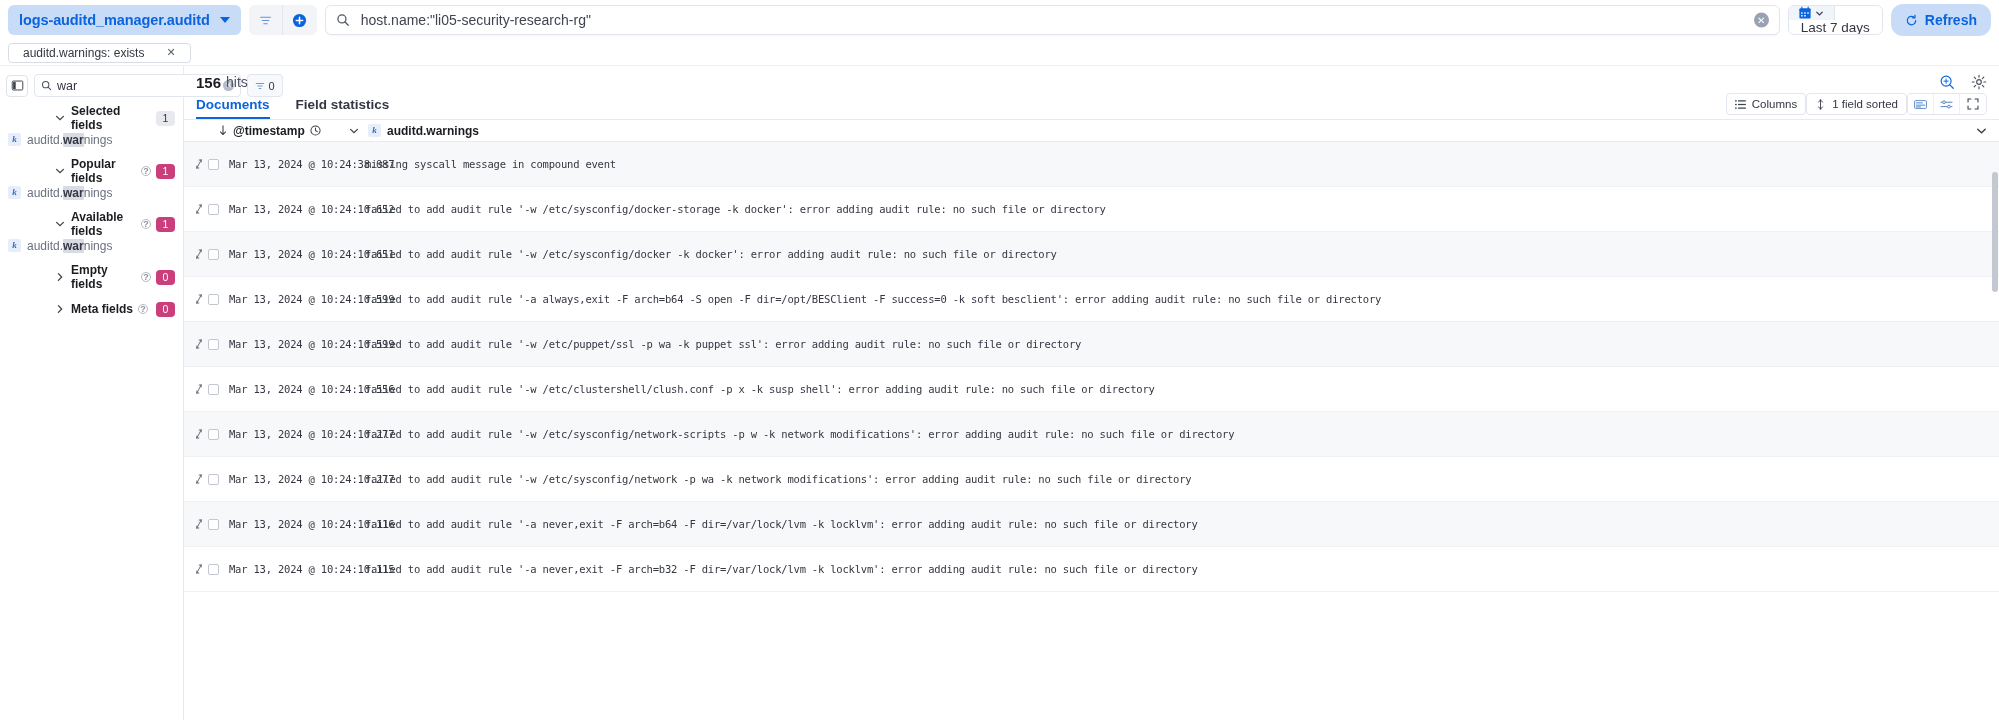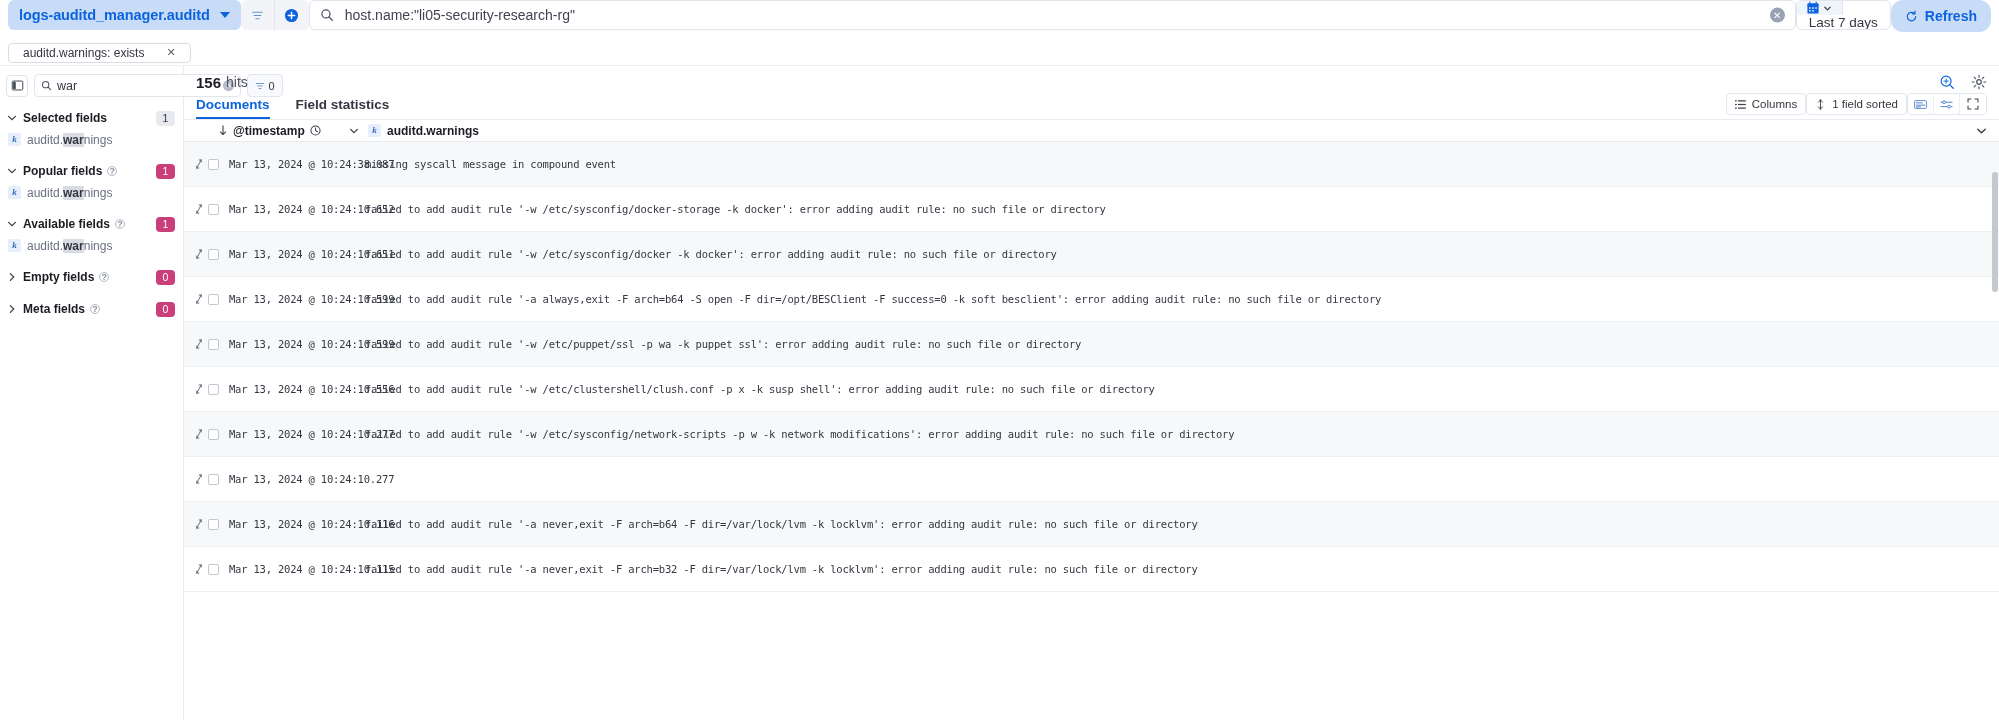--- a/index.html
+++ b/index.html
@@ -9,22 +9,22 @@
     font-family: "Liberation Sans", sans-serif;
     font-size: 14px;
     color: #343741;
     overflow: hidden;
   }
   .app { width: 1999px; height: 720px; display: flex; flex-direction: column; }
 
   
   .topbar {
     height: 40px; flex: 0 0 40px;
-    display: flex; 
-    padding: 0 8px; gap: 0;
+    display: flex; align-items: center;
+    padding: 0 8px; gap: 8px;
     background: #fff;
   }
   .ds-picker {
     height: 30px; display: flex; align-items: center; gap: 10px;
     background: #c9dcf7; color: #0b64dd;
     border-radius: 6px; padding: 0 11px;
     font-size: 14.5px; font-weight: 700; letter-spacing: -0.1px;
     white-space: nowrap;
   }
   .chev { width: 0; height: 0; border-left: 5px solid transparent;
@@ -104,21 +104,21 @@
   .sb-x { width: 11px; height: 11px; border-radius: 50%; background: #b6bdc8;
           color: #fff; font-size: 8px; line-height: 11px; text-align: center; flex: 0 0 11px; }
   .sb-filter-btn {
     width: 36px; height: 23px; border: 1px solid #e1e5ee; border-radius: 4px;
     display: flex; align-items: center; justify-content: center; gap: 3px;
     background: #f7f9fc; font-size: 11px; color: #343741; flex: 0 0 36px;
   }
   .sb-sections { flex: 1 1 auto; overflow: hidden; padding-top: 4px; }
   .sb-section-head {
     height: 22px; display: flex; align-items: center; padding: 0 8px 0 6px;
-    font-size: 12px; font-weight: 700; color: #1a1c21; gap: 5px;
+    font-size: 12px; font-weight: 700; color: #1a1c21; gap: 5px; margin-left: 48px;
   }
   .sb-section-head .caret { width: 12px; flex: 0 0 12px; display:flex; align-items:center; justify-content:center;}
   .sb-section-head .qmark { font-size: 9px; color: #8a909c; border: 1px solid #b3b9c4;
     border-radius: 50%; width: 10px; height: 10px; line-height: 9px; text-align: center; flex: 0 0 10px; }
   .sb-badge {
     margin-left: auto; min-width: 19px; height: 15px; border-radius: 4px;
     font-size: 10.5px; line-height: 15px; text-align: center; padding: 0 4px;
     color: #fff; background: #ca3f7b; font-weight: 400;
   }
   .sb-badge.gray { background: #e7e9ee; color: #343741; }
@@ -602,20 +602,21 @@
 
         <div class="row">
           <span class="expand">
               <svg width="10" height="10" viewBox="0 0 12 12">
                 <path d="M8.6 1.2L3.4 10.8" stroke="#5b6373" stroke-width="1.1" stroke-linecap="round"></path>
                 <path d="M8.6 1.2h-2.4M8.6 1.2v2.4M3.4 10.8h2.4M3.4 10.8V8.4" stroke="#5b6373" stroke-width="1.1" stroke-linecap="round" fill="none"></path>
               </svg>
             </span>
           <span class="cb"></span>
           <span class="ts">Mar 13, 2024 @ 10:24:10.277</span>
+          <span class="msg">failed to add audit rule '-w /etc/sysconfig/network -p wa -k network_modifications': error adding audit rule: no such file or directory</span>
         </div>
 
         <div class="row alt">
           <span class="expand">
               <svg width="10" height="10" viewBox="0 0 12 12">
                 <path d="M8.6 1.2L3.4 10.8" stroke="#5b6373" stroke-width="1.1" stroke-linecap="round"></path>
                 <path d="M8.6 1.2h-2.4M8.6 1.2v2.4M3.4 10.8h2.4M3.4 10.8V8.4" stroke="#5b6373" stroke-width="1.1" stroke-linecap="round" fill="none"></path>
               </svg>
             </span>
           <span class="cb"></span>

